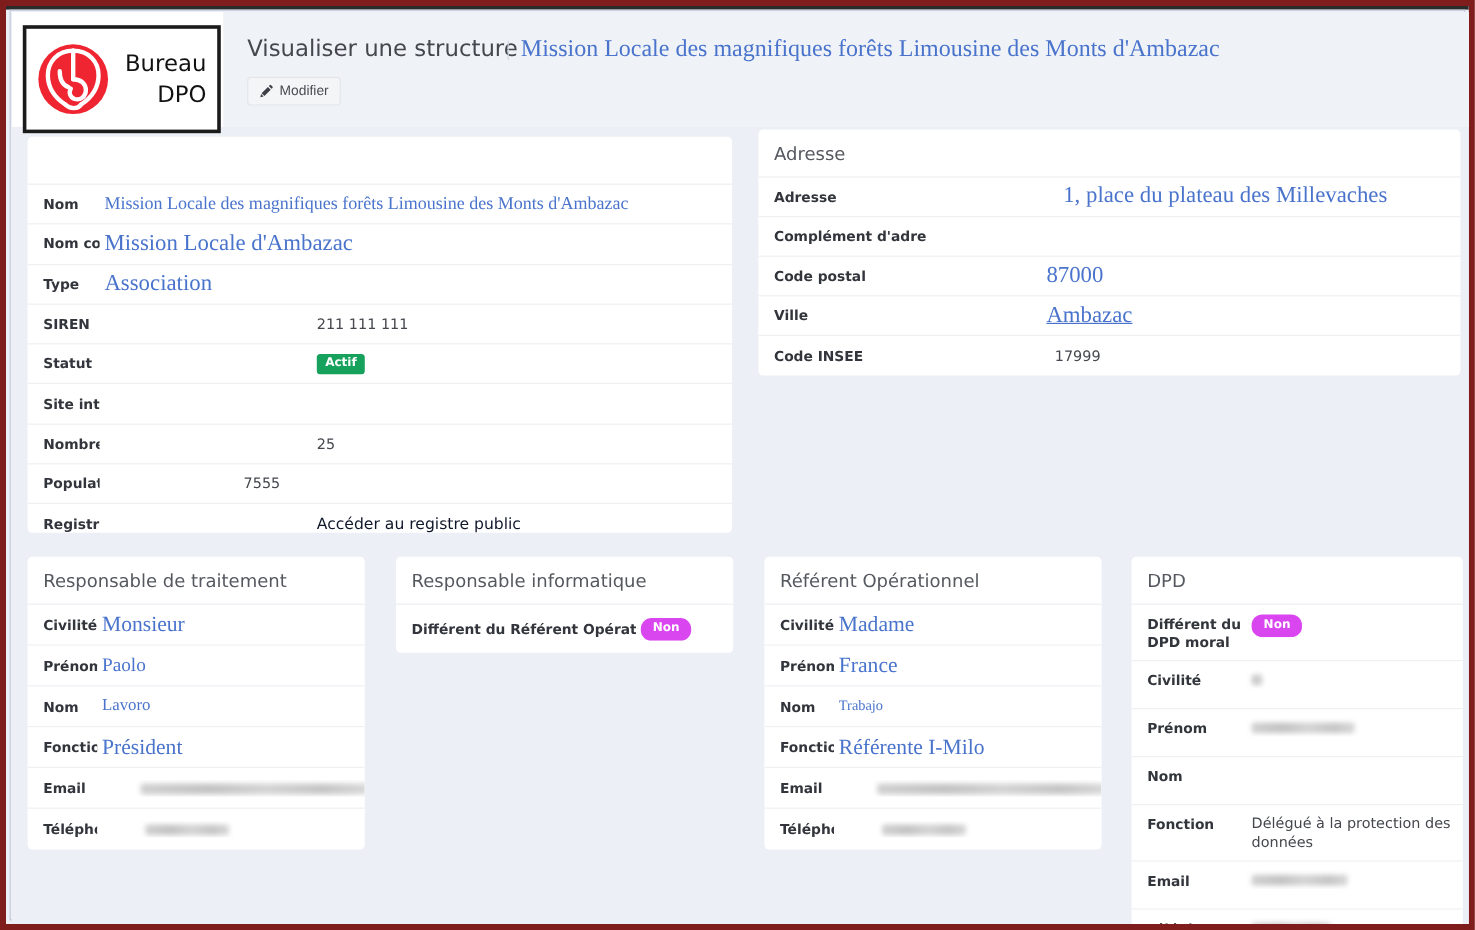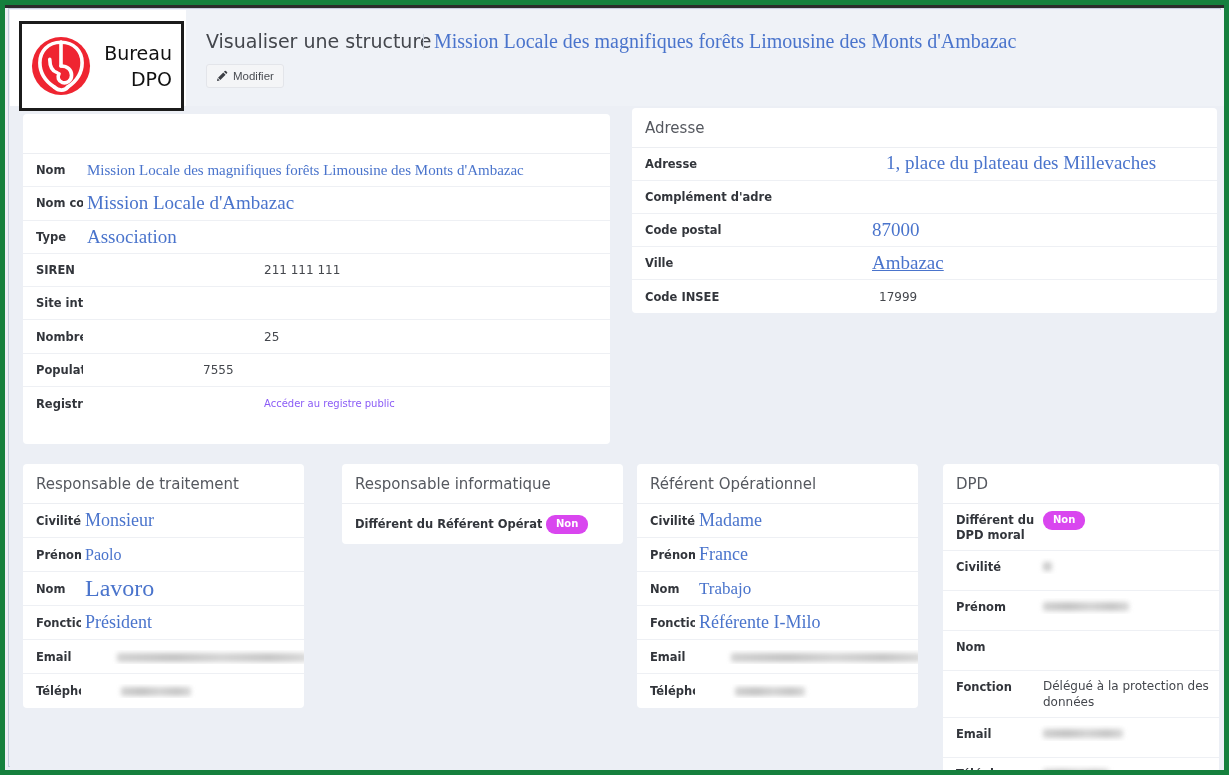--- a/index.html
+++ b/index.html
@@ -15,21 +15,21 @@
     font-family: "Liberation Sans", sans-serif;
     -webkit-font-smoothing: antialiased;
   }
 
   
   .window-frame {
     position: absolute;
     left: 0; top: 0;
     width: 1229px; height: 775px;
     box-sizing: border-box;
-    border: 5px solid #15803d;
+    border: 5px solid #7f1d1d;
     background: #eceff5;
     overflow: hidden;
   }
   .window-frame::before {
     content: "";
     position: absolute;
     left: 0; top: 0; right: 0;
     height: 3px;
     background: #2b2b2b;
   }
@@ -178,22 +178,22 @@
     color: #44474d;
     font-family: "DejaVu Sans", sans-serif;
     padding-left: 4px;
     overflow: hidden;
   }
   .row-val.serif {
     color: #4a74cc;
     font-family: "Liberation Serif", serif;
   }
   .row-val.link {
-    color: #8b5cf6;
-    font-size: 10px;
+    color: #0f172a;
+    font-size: 13px;
     cursor: pointer;
   }
 
   
   .redacted {
     display: inline-block;
     height: 9px;
     border-radius: 2px;
     background: linear-gradient(90deg,#c9c9c9,#b9b9b9 30%,#cdcdcd 55%,#bcbcbc 80%,#d2d2d2);
     filter: blur(2.4px);
@@ -229,21 +229,21 @@
     width: 300px;
     font-family: "Liberation Serif", serif;
     color: #4a74cc;
     font-size: 19px;
     line-height: 22px;
     z-index: 3;
   }
 
   
   #card-rt   { left: 13px;  top: 358px; width: 281px; }
-  #card-ri   { left: 332px; top: 358px; width: 281px; }
+  #card-ri   { left: 320px; top: 358px; width: 281px; }
   #card-ro   { left: 627px; top: 358px; width: 281px; }
   #card-dpd  { left: 933px; top: 358px; width: 276px; }
 
   #card-rt .row, #card-ro .row { height: 34px; }
   #card-rt .row-label, #card-ro .row-label { width: 58px; }
   #card-ri .row { height: 40px; }
   #card-ri .row-label { width: 200px; font-size: 11.5px; }
   #card-dpd .row { min-height: 40px; padding: 7px 0; align-items: flex-start; }
   #card-dpd .row-label { width: 92px; white-space: normal; line-height: 15px; padding-top: 2px; }
   #card-dpd .row-val { padding-left: 8px; line-height: 16px; }
@@ -302,20 +302,24 @@
           </div>
           <div class="row">
             <div class="row-label">Type</div>
             <div class="row-val serif" style="font-size: 19px; padding-left: 4px;">Association</div>
           </div>
           <div class="row">
             <div class="row-label">SIREN</div>
             <div class="row-val" style="padding-left: 181px;">211 111 111</div>
           </div>
           <div class="row">
+            <div class="row-label">Statut</div>
+            <div class="row-val" style="padding-left: 181px;"><span class="badge green">Actif</span></div>
+          </div>
+          <div class="row">
             <div class="row-label">Site internet</div>
             <div class="row-val" style="padding-left: 181px;"></div>
           </div>
           <div class="row">
             <div class="row-label">Nombre de salariés</div>
             <div class="row-val" style="padding-left: 181px;">25</div>
           </div>
           <div class="row">
             <div class="row-label">Population</div>
             <div class="row-val" style="padding-left: 120px;">7555</div>
@@ -360,21 +364,21 @@
           <div class="row">
             <div class="row-label">Civilité</div>
             <div class="row-val serif" style="font-size: 18px;">Monsieur</div>
           </div>
           <div class="row">
             <div class="row-label">Prénom</div>
             <div class="row-val serif" style="font-size: 16px;">Paolo</div>
           </div>
           <div class="row">
             <div class="row-label">Nom</div>
-            <div class="row-val serif" style="font-size: 24px;">Lavoro</div>
+            <div class="row-val serif" style="font-size: 14px;">Lavoro</div>
           </div>
           <div class="row">
             <div class="row-label">Fonction</div>
             <div class="row-val serif" style="font-size: 18px;">Président</div>
           </div>
           <div class="row">
             <div class="row-label">Email</div>
             <div class="row-val"><span class="redacted" style="width: 190px; margin-left: 32px;"></span></div>
           </div>
           <div class="row">
@@ -400,21 +404,21 @@
           <div class="row">
             <div class="row-label">Civilité</div>
             <div class="row-val serif" style="font-size: 18px;">Madame</div>
           </div>
           <div class="row">
             <div class="row-label">Prénom</div>
             <div class="row-val serif" style="font-size: 18px;">France</div>
           </div>
           <div class="row">
             <div class="row-label">Nom</div>
-            <div class="row-val serif" style="font-size: 17px;">Trabajo</div>
+            <div class="row-val serif" style="font-size: 12px;">Trabajo</div>
           </div>
           <div class="row">
             <div class="row-label">Fonction</div>
             <div class="row-val serif" style="font-size: 18px;">Référente I-Milo</div>
           </div>
           <div class="row">
             <div class="row-label">Email</div>
             <div class="row-val"><span class="redacted" style="width: 190px; margin-left: 32px;"></span></div>
           </div>
           <div class="row">

